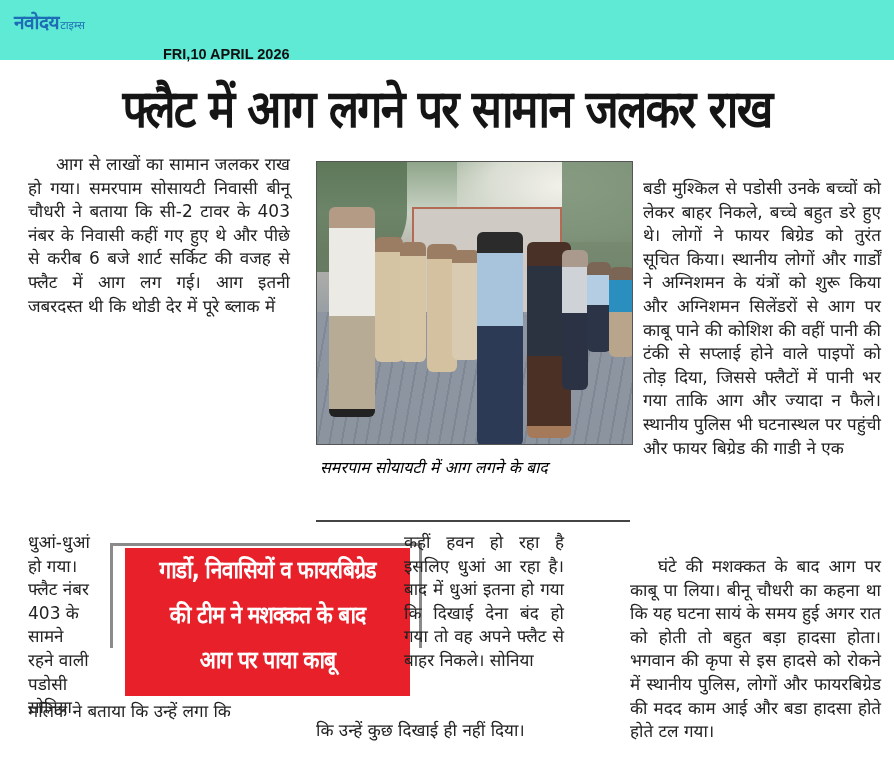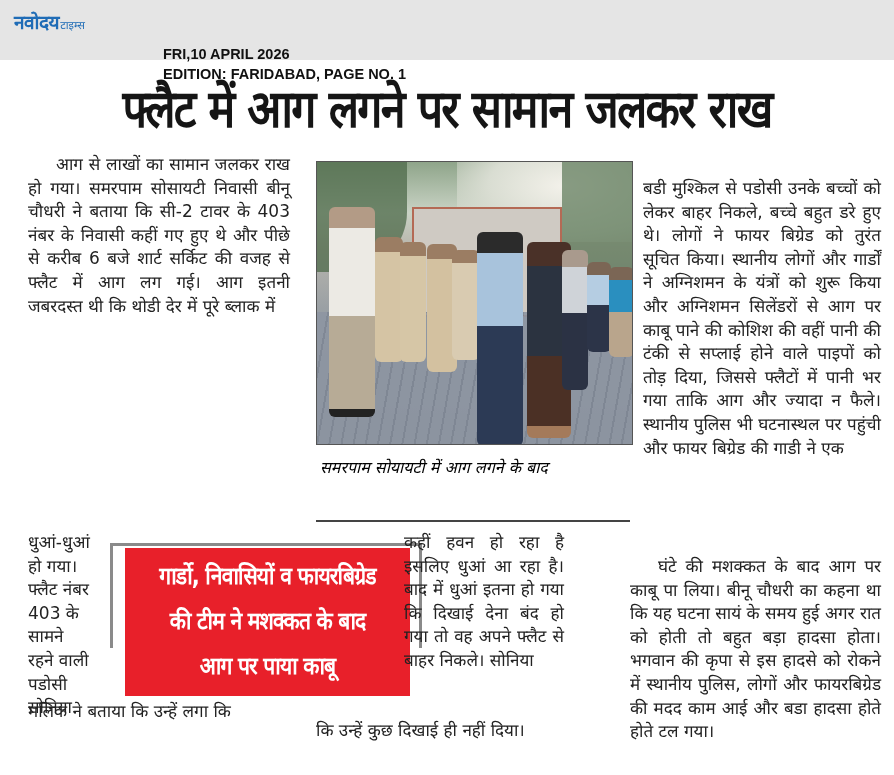--- a/index.html
+++ b/index.html
@@ -1,19 +1,19 @@
 <!DOCTYPE html>
 <html><head>
 <meta charset="utf-8">
 <style>
   * { margin: 0; padding: 0; box-sizing: border-box; }
   html, body { width: 894px; height: 775px; background: #ffffff; overflow: hidden; }
   body { position: relative; font-family: "DejaVu Sans", sans-serif; color: #1d1d1d; }
 
-  .topbar { position: absolute; left: 0; top: 0; width: 894px; height: 60px; background: #e5e5e5; }
+  .topbar { position: absolute; left: 0; top: 0; width: 894px; height: 60px; background: #5eead4; }
   .logo { position: absolute; left: 14px; top: 9px; display: flex; align-items: baseline; }
   .logo-main { font-family: "DejaVu Sans", sans-serif; font-weight: bold; font-size: 19px; color: #1f6cb6; letter-spacing: -0.5px; }
   .logo-sub { font-family: "DejaVu Sans", sans-serif; font-size: 11px; color: #1f6cb6; margin-left: 1px; }
   .meta { position: absolute; left: 163px; top: 8px; font-family: "Liberation Sans", sans-serif; font-weight: bold; font-size: 14.5px; line-height: 20px; color: #111; margin-top: 36px; }
 
   .headline { position: absolute; left: 0; top: 72px; width: 894px; text-align: center;
     font-family: "DejaVu Sans", sans-serif; font-weight: bold; font-size: 52px; line-height: 74px;
     color: #151515; letter-spacing: -2px; transform: scaleX(0.86); transform-origin: center; }
 
   .col { position: absolute; font-family: "DejaVu Sans", sans-serif; font-size: 17px; line-height: 23.6px; color: #222; text-align: justify; }
@@ -35,38 +35,37 @@
   .photo .person { position: absolute; border-radius: 6px; }
 
   .caption { position: absolute; left: 320px; top: 456px; width: 320px; font-family: "DejaVu Sans", sans-serif; font-style: italic; font-size: 16px; line-height: 24px; color: #000000; }
   .caption-rule { position: absolute; left: 316px; top: 520px; width: 314px; height: 2px; background: #444; }
 
   .col-right { left: 643px; top: 153px; width: 238px; margin-top: 24px; }
   .col-right-wide { left: 630px; top: 555px; width: 251px; }
 
   .frame { position: absolute; left: 110px; top: 543px; width: 312px; height: 105px; border-top: 3px solid #8a8a8a; border-left: 3px solid #8a8a8a; border-right: 3px solid #8a8a8a; }
   .redbox { position: absolute; left: 125px; top: 548px; width: 285px; height: 148px; background: #e8202a; color: #fff;
-    font-family: "DejaVu Sans", sans-serif; font-weight: bold; font-size: 24px; line-height: 45px; text-align: center; padding-top: 6px; letter-spacing: -1px; }
+    font-family: "DejaVu Sans", sans-serif; font-weight: bold; font-size: 24px; line-height: 45px; text-align: center; letter-spacing: -1px; }
   .redbox span { display: block; transform: scaleX(0.88); }
 
   .col-mid { left: 404px; top: 531px; width: 160px; }
   .col-mid-wide { left: 316px; top: 719px; width: 274px; text-align: left; }
   .col-mid-wide p { white-space: nowrap; }
 </style>
 </head>
 <body>
 
 <div class="topbar">
   <div class="logo">
     <span class="logo-main">नवोदय</span>
     <span class="logo-sub">टाइम्स</span>
   </div>
   <div class="meta">
     <div>FRI,10 APRIL 2026</div>
-    <div>EDITION: FARIDABAD, PAGE NO. 1</div>
   </div>
 </div>
 
 <h1 class="headline">फ्लैट में आग लगने पर सामान जलकर राख</h1>
 
 <div class="col col-left">
   <p class="indent">आग से लाखों का सामान जलकर राख हो गया। समरपाम सोसायटी निवासी बीनू चौधरी ने बताया कि सी-2 टावर के 403 नंबर के निवासी कहीं गए हुए थे और पीछे से करीब 6 बजे शार्ट सर्किट की वजह से फ्लैट में आग लग गई। आग इतनी जबरदस्त थी कि थोडी देर में पूरे ब्लाक में</p>
 </div>
 
 <div class="col col-left-narrow">

